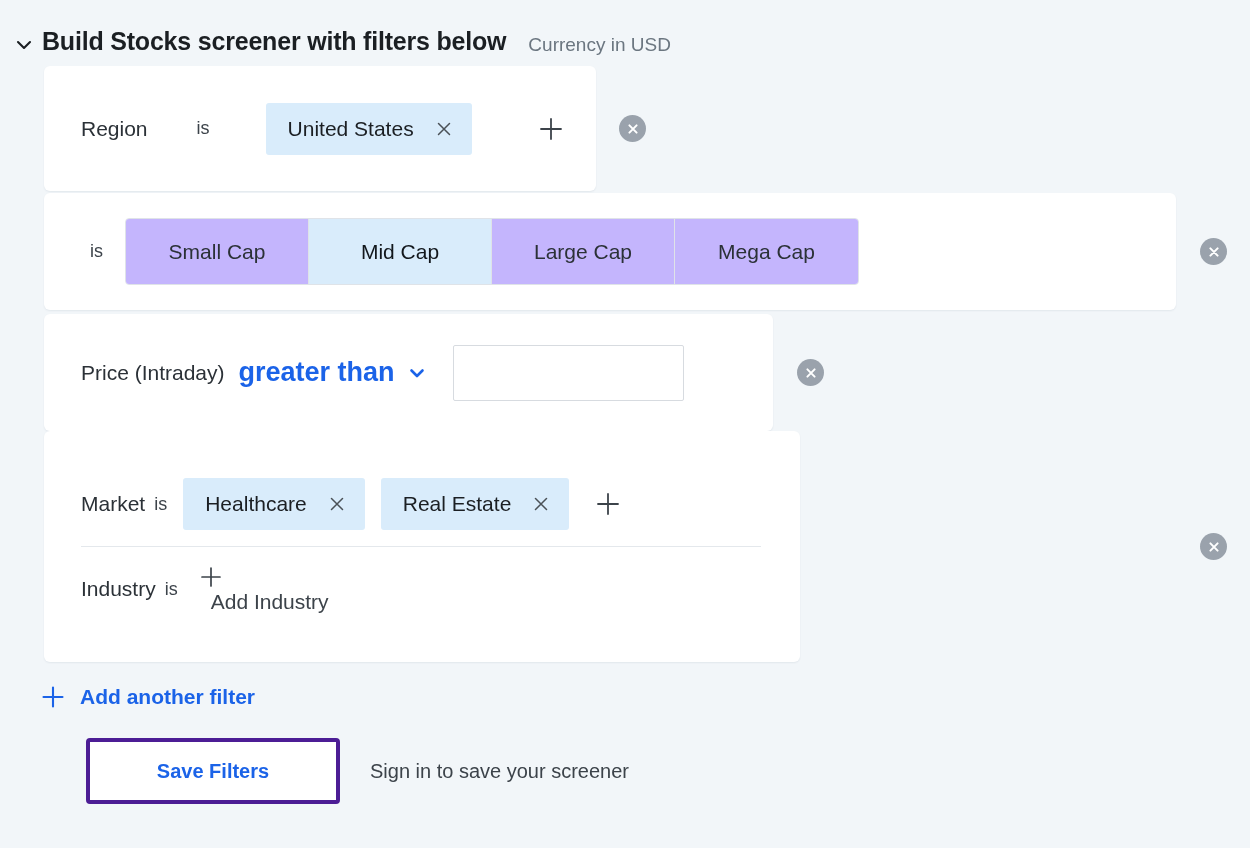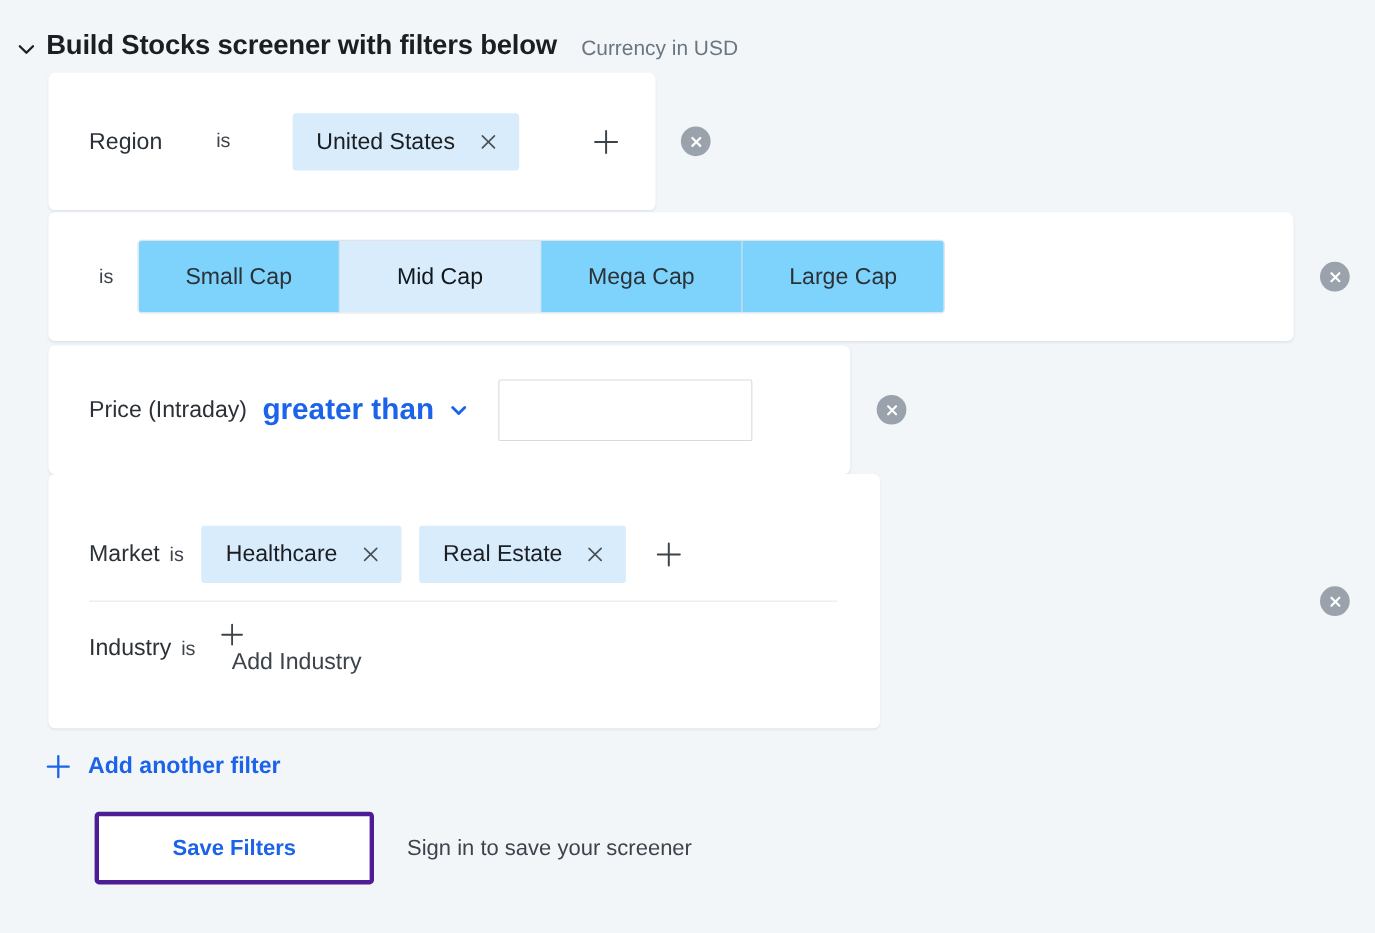--- a/index.html
+++ b/index.html
@@ -158,21 +158,21 @@
     height: 67px;
     box-sizing: border-box;
   }
   .segment {
     min-width: 183px;
     display: flex;
     align-items: center;
     justify-content: center;
     font-size: 21px;
     color: #2b3137;
-    background: #7dd3fc;
+    background: #c4b5fd;
     border-right: 1px solid #dfe3e8;
     cursor: pointer;
     box-sizing: border-box;
   }
   .segment:last-child { border-right: none; }
   .segment.selected {
     background: #d9ecfb;
     color: #12171c;
   }
 
@@ -339,22 +339,22 @@
   </div>
 
   <div class="row-gap-1"></div>
 
   <div class="filter-row">
     <div class="card marketcap">
       <span class="field-op inline-tight">is</span>
       <span class="segmented">
         <span class="segment">Small Cap</span>
         <span class="segment selected">Mid Cap</span>
+        <span class="segment">Large Cap</span>
         <span class="segment">Mega Cap</span>
-        <span class="segment">Large Cap</span>
       </span>
     </div>
     <span class="remove-circle" style="left:1200px; top:45px;">
       <svg width="14" height="14" viewBox="0 0 14 14">
         <path d="M3.4 3.4 L10.6 10.6 M10.6 3.4 L3.4 10.6" stroke="#ffffff" stroke-width="2" stroke-linecap="round"></path>
       </svg>
     </span>
   </div>
 
   <div class="row-gap-2"></div>

